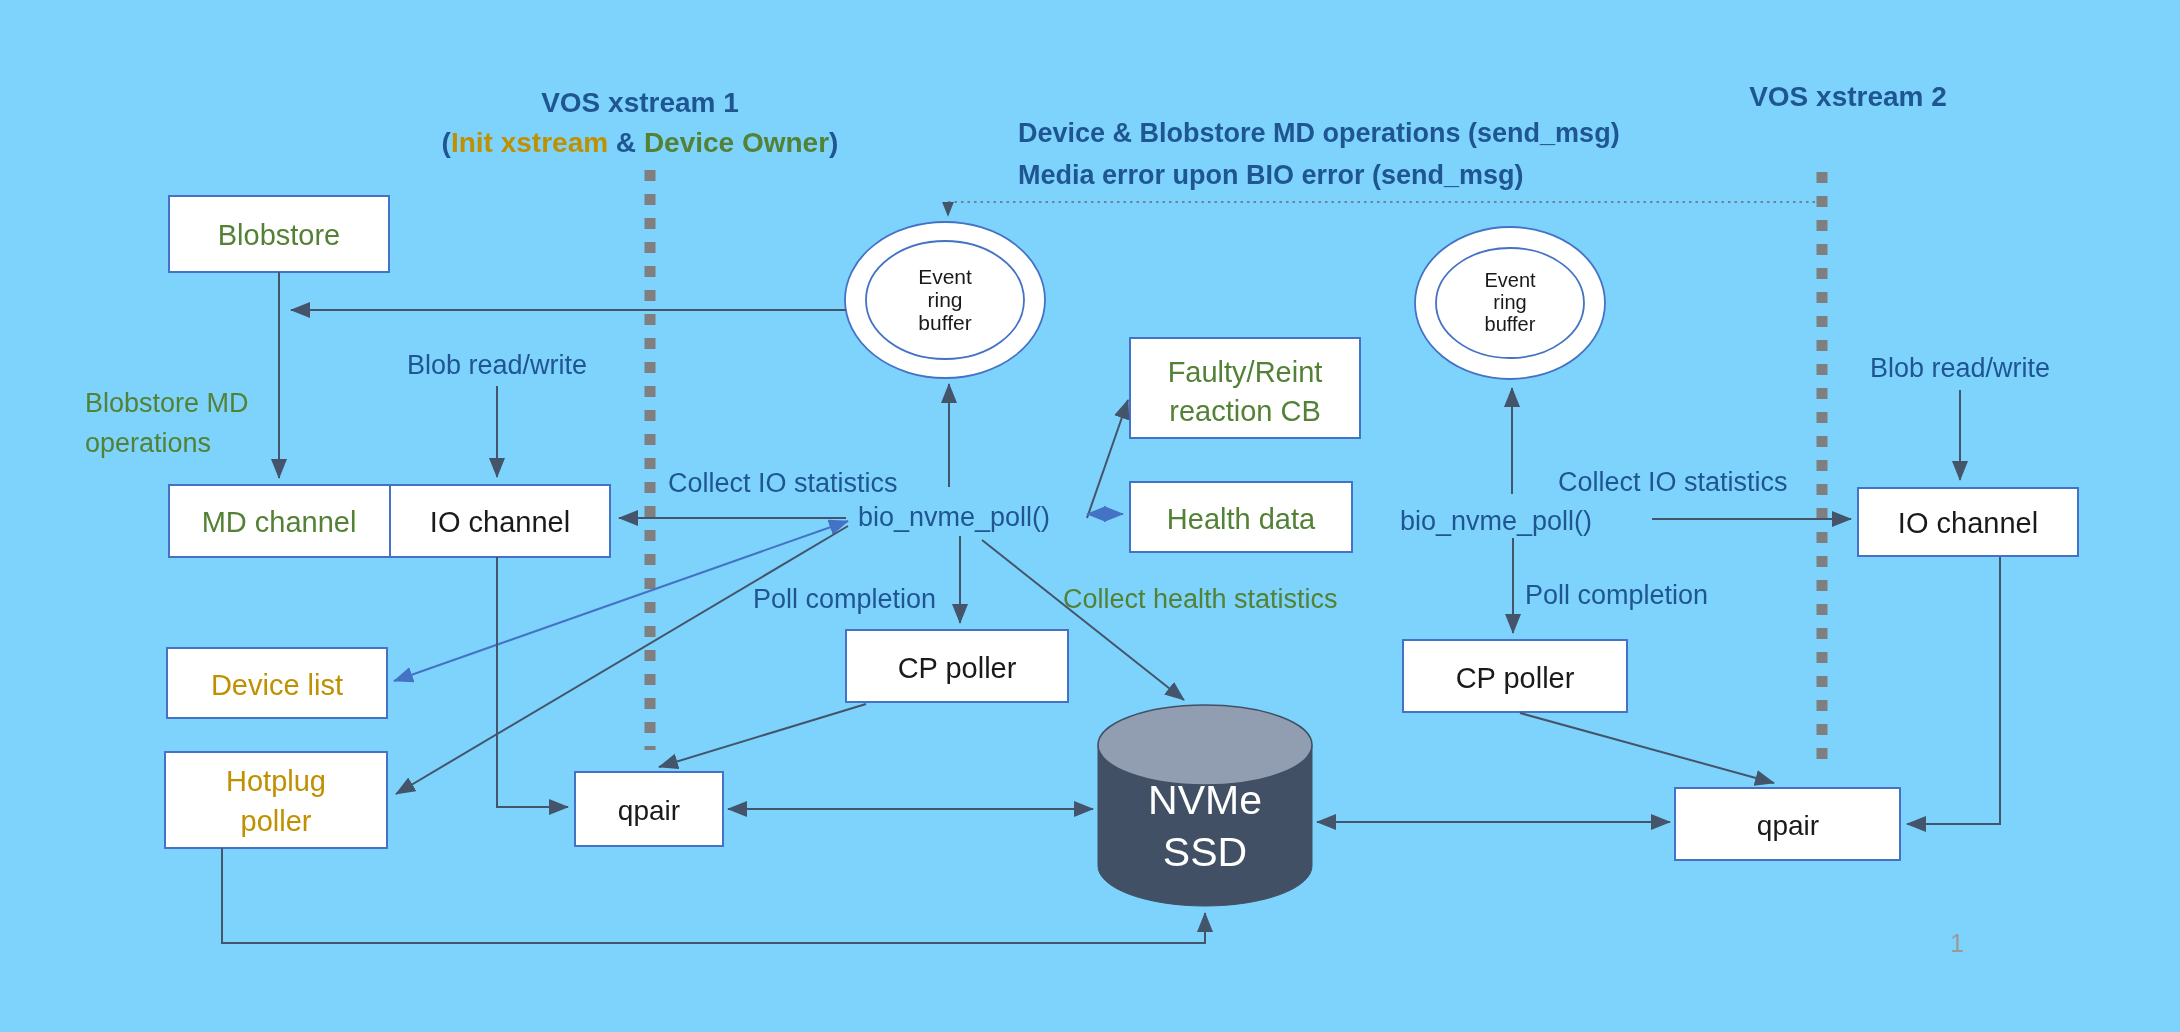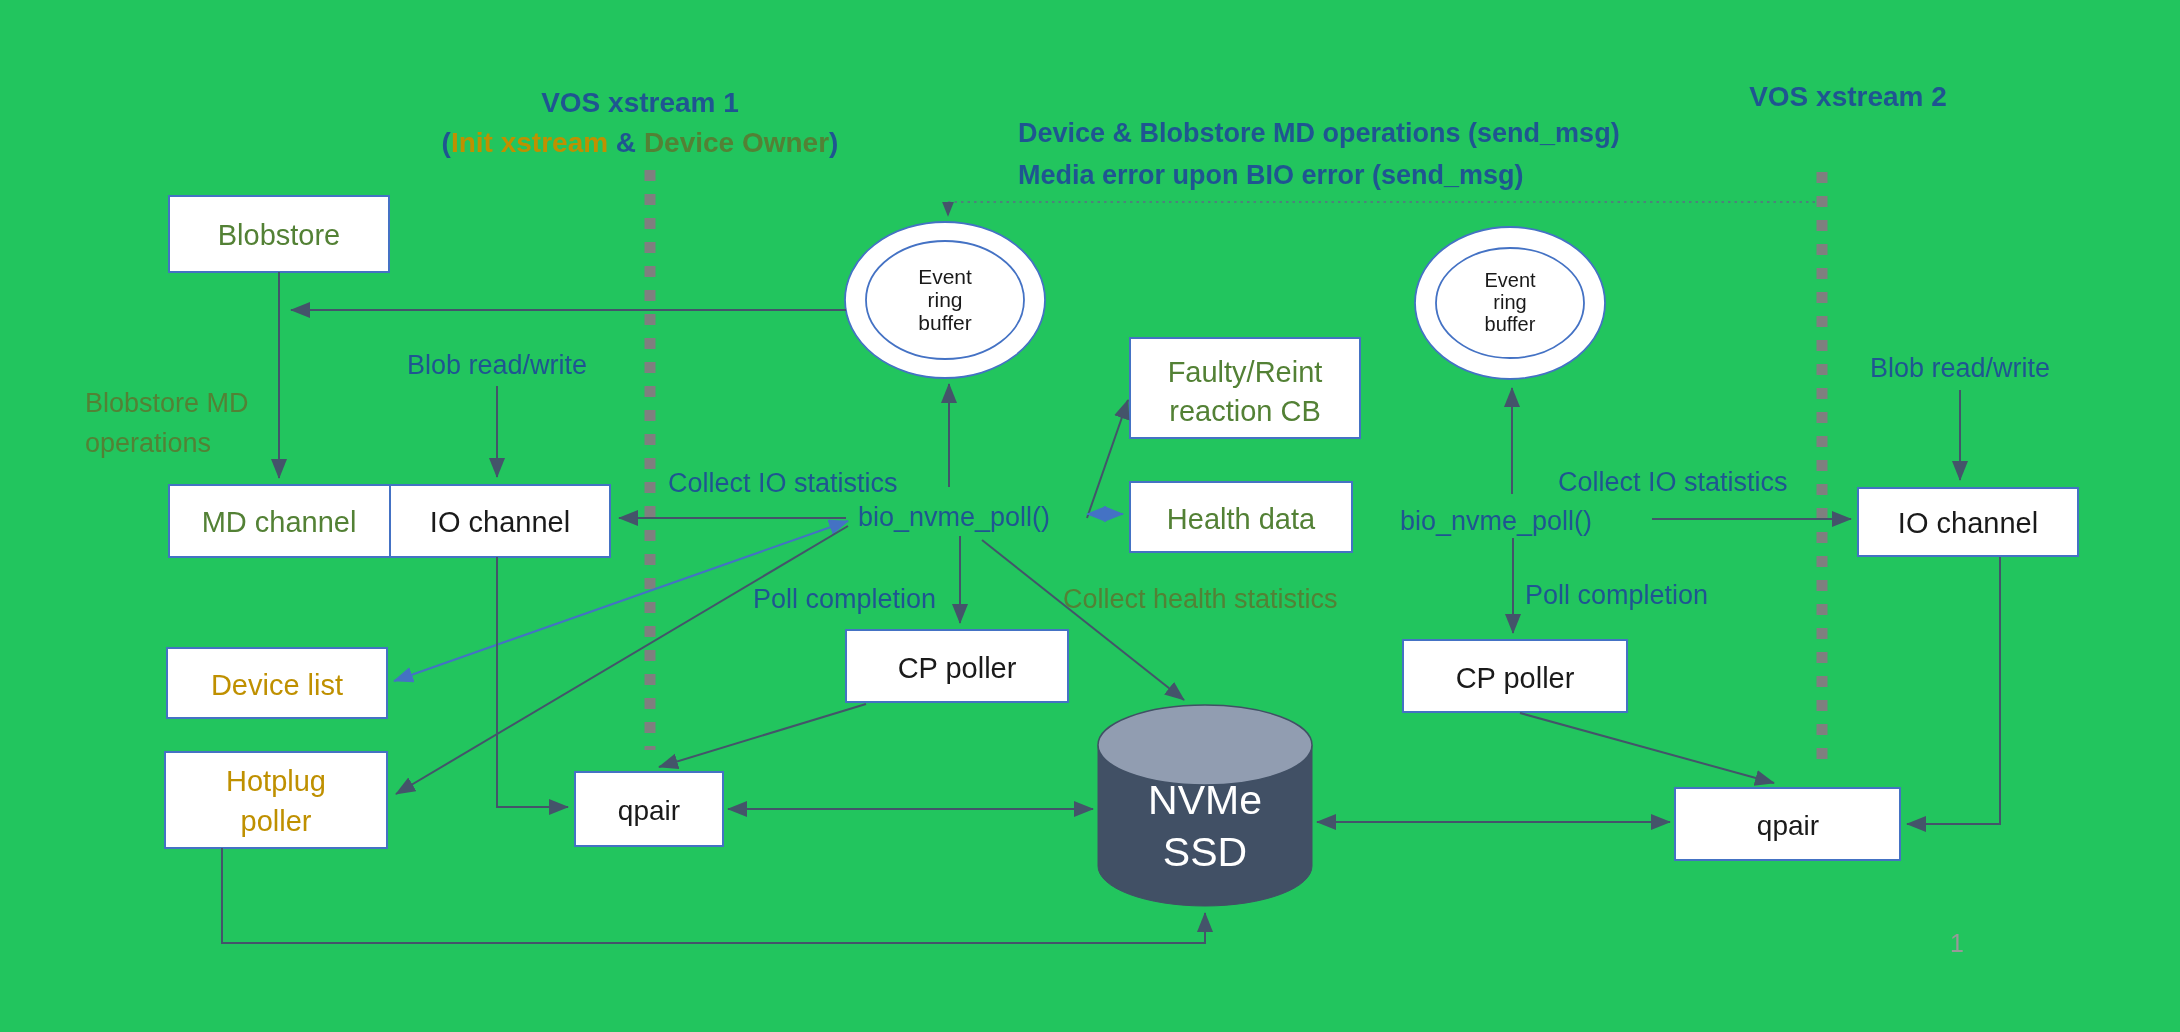--- a/index.html
+++ b/index.html
@@ -1,16 +1,16 @@
 <!DOCTYPE html>
 <html style="--border-blue: #4472C4; --accent-blue: #4472C4; --dark-blue: #1F5591; --green: #538135; --gold: #BF9000; --line: #44546A; --dotted: #5C6E84; --dash-gray: #7F7F7F; --cylinder-body: #415065; --cylinder-top: #919DB1; --page-gray: #999999;"><head>
 <meta charset="utf-8">
 <style>
   html,body{margin:0;padding:0;background:#ffffff;}
-  .stage{width:2180px;height:1032px;background:#22c55e;position:relative;overflow:hidden;}
+  .stage{width:2180px;height:1032px;background:#7dd3fc;position:relative;overflow:hidden;}
   svg{display:block;}
   svg text{font-family:"Liberation Sans","DejaVu Sans",sans-serif;}
   .t-blue{fill:var(--dark-blue);}
   .t-green{fill:var(--green);}
   .t-gold{fill:var(--gold);}
   .t-black{fill:#1a1a1a;}
   .t-white{fill:#ffffff;}
   .t-gray{fill:var(--page-gray);}
   .bold{font-weight:bold;}
   .box{fill:#ffffff;stroke:var(--border-blue);stroke-width:2;}

